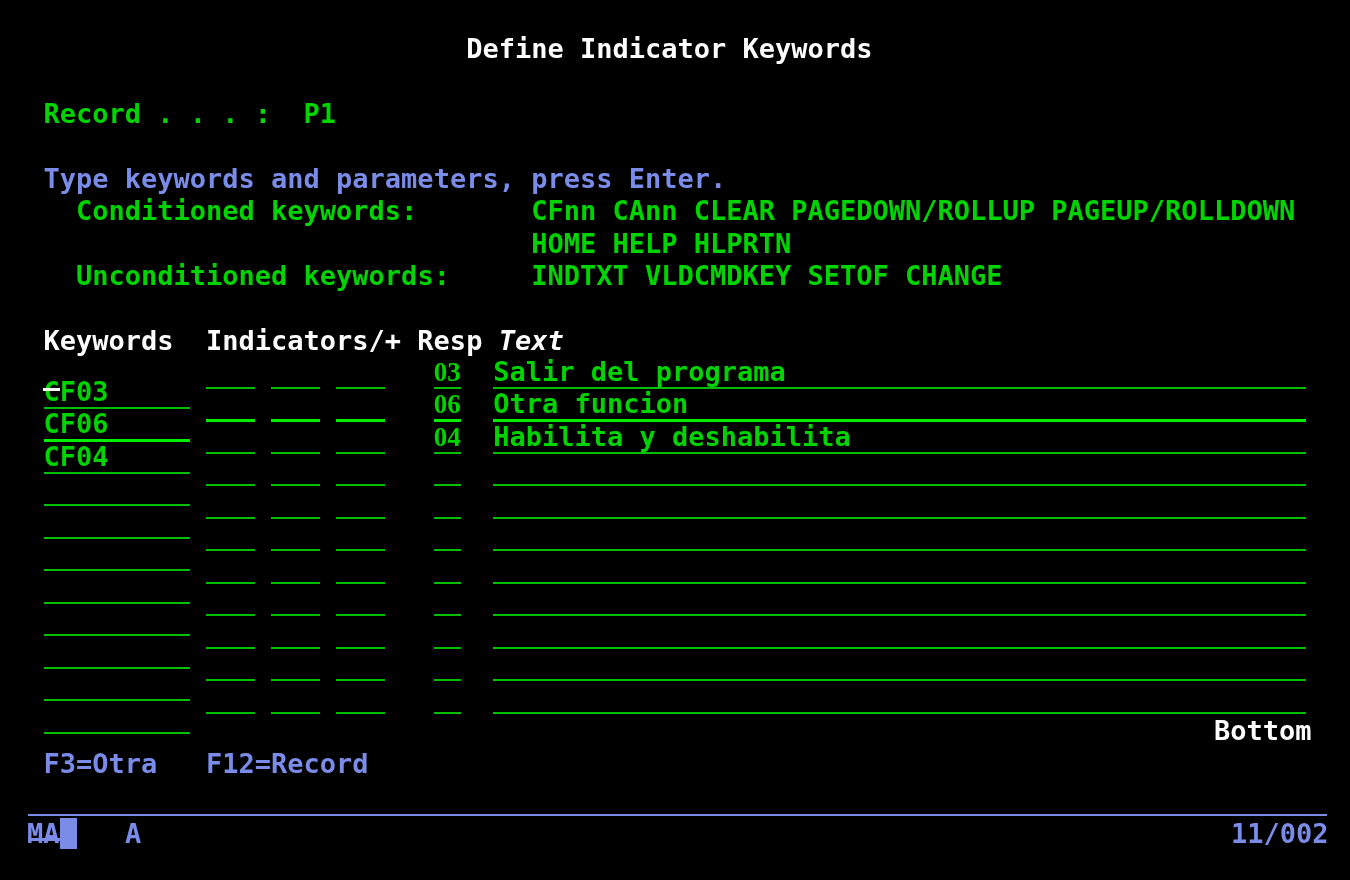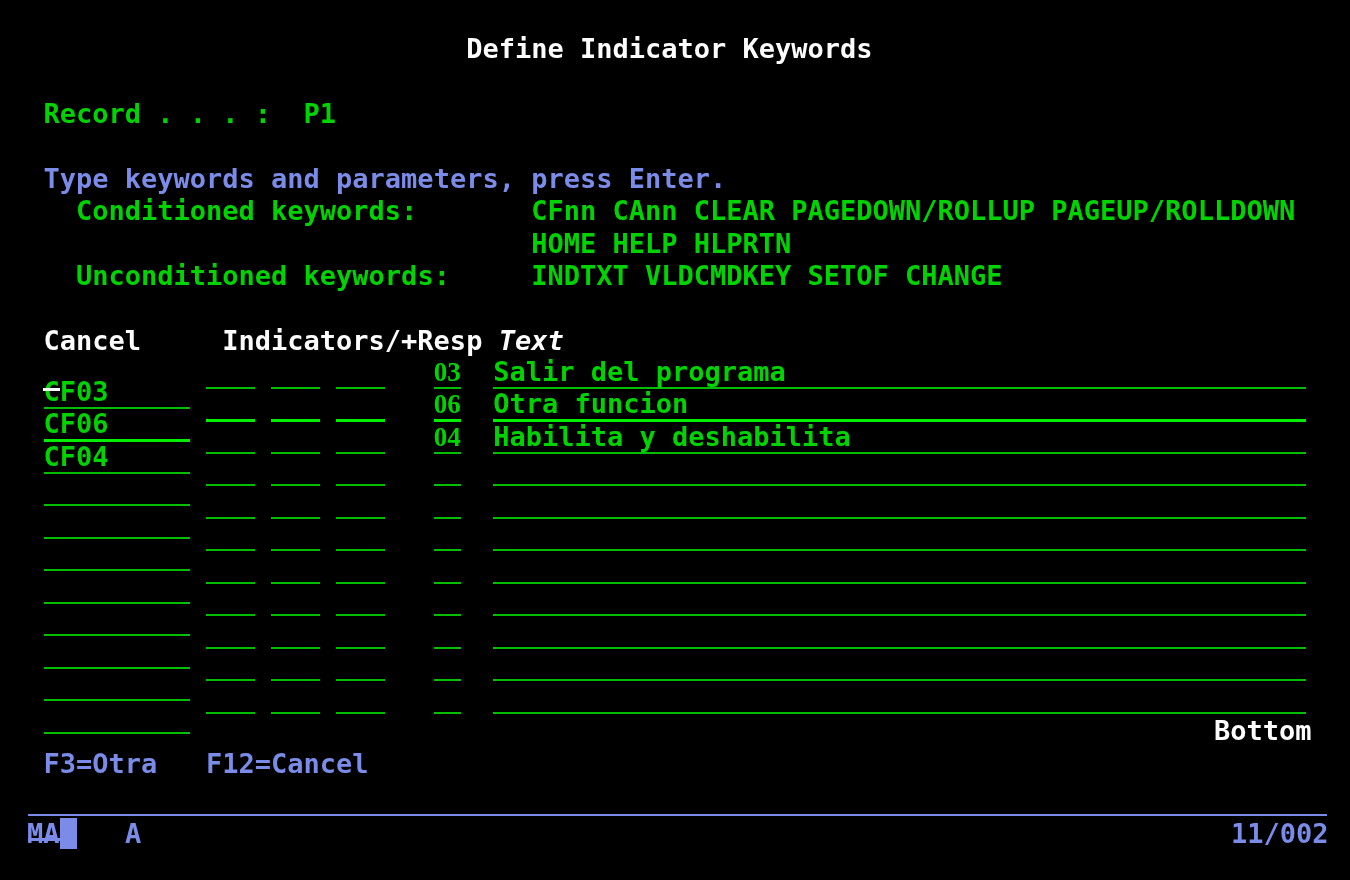--- a/index.html
+++ b/index.html
@@ -15,21 +15,21 @@
   }
   .ln{
     position:absolute; left:11px; height:33px; line-height:33px;
     white-space:pre; color:var(--green);
   }
   .p2{padding-left:2ch;} .p4{padding-left:4ch;} .p28{padding-left:28ch;}
   .p32{padding-left:32ch;} .p74{padding-left:74ch;}
   .wh{color:var(--white);} .bl{color:var(--blue);} .gr{color:var(--green);}
   .lbl28{display:inline-block; width:28ch;}
   .hcell{display:inline-block; color:var(--white);}
-  .w10h{width:10ch;} .w13h{width:13ch;text-align:right;} .w5h{width:5ch;} .w4h{width:4ch;font-style:italic;}
+  .w10h{width:10ch;} .w13h{width:13ch;} .w5h{width:5ch;} .w4h{width:4ch;font-style:italic;}
   .val2{margin-left:2ch;} .gap3{margin-left:3ch;}
   .fld{
     display:inline-block; vertical-align:top;
     height:30px; line-height:30px;
     border-bottom:2px solid var(--green-dim);
     color:var(--green);
   }
   .trow.hot .fld{border-bottom:3px solid var(--green-bright);}
   .w9{width:9ch;margin-top:20px;} .w3{width:3ch;} .w2{width:2ch;font-family:Liberation Serif, serif;} .w50{width:50ch;}
   .cursor{position:absolute; left:43px; top:388px; width:17px; height:3px; background:var(--white);}
@@ -48,41 +48,41 @@
   <div class="ln p2" style="top:96.75px"><span class="gr">Record . . . :</span><span class="gr val2">P1</span></div>
 
   <div class="ln p2 bl" style="top:161.75px">Type keywords and parameters, press Enter.</div>
 
   <div class="ln p4" style="top:194.25px"><span class="lbl28 gr">Conditioned keywords:</span><span class="gr">CFnn CAnn CLEAR PAGEDOWN/ROLLUP PAGEUP/ROLLDOWN</span></div>
 
   <div class="ln p32 gr" style="top:226.75px">HOME HELP HLPRTN</div>
 
   <div class="ln p4" style="top:259.25px"><span class="lbl28 gr">Unconditioned keywords:</span><span class="gr">INDTXT VLDCMDKEY SETOF CHANGE</span></div>
 
-  <div class="ln p2" style="top:324.25px"><span class="hcell w10h">Cancel</span><span class="hcell w13h">Indicators/+</span><span class="hcell w5h">Resp</span><span class="hcell w4h">Text</span></div>
+  <div class="ln p2" style="top:324.25px"><span class="hcell w10h">Keywords</span><span class="hcell w13h">Indicators/+</span><span class="hcell w5h">Resp</span><span class="hcell w4h">Text</span></div>
 
   <div id="table-rows">
       <div class="ln trow" style="top: 356.75px;">  <span class="fld w9">CF03</span> <span class="fld w3"></span> <span class="fld w3"></span> <span class="fld w3"></span>   <span class="fld w2">03</span>  <span class="fld w50">Salir del programa</span></div>
       <div class="ln trow hot" style="top: 389.25px;">  <span class="fld w9">CF06</span> <span class="fld w3"></span> <span class="fld w3"></span> <span class="fld w3"></span>   <span class="fld w2">06</span>  <span class="fld w50">Otra funcion</span></div>
       <div class="ln trow" style="top: 421.75px;">  <span class="fld w9">CF04</span> <span class="fld w3"></span> <span class="fld w3"></span> <span class="fld w3"></span>   <span class="fld w2">04</span>  <span class="fld w50">Habilita y deshabilita</span></div>
       <div class="ln trow" style="top: 454.25px;">  <span class="fld w9"></span> <span class="fld w3"></span> <span class="fld w3"></span> <span class="fld w3"></span>   <span class="fld w2"></span>  <span class="fld w50"></span></div>
       <div class="ln trow" style="top: 486.75px;">  <span class="fld w9"></span> <span class="fld w3"></span> <span class="fld w3"></span> <span class="fld w3"></span>   <span class="fld w2"></span>  <span class="fld w50"></span></div>
       <div class="ln trow" style="top: 519.25px;">  <span class="fld w9"></span> <span class="fld w3"></span> <span class="fld w3"></span> <span class="fld w3"></span>   <span class="fld w2"></span>  <span class="fld w50"></span></div>
       <div class="ln trow" style="top: 551.75px;">  <span class="fld w9"></span> <span class="fld w3"></span> <span class="fld w3"></span> <span class="fld w3"></span>   <span class="fld w2"></span>  <span class="fld w50"></span></div>
       <div class="ln trow" style="top: 584.25px;">  <span class="fld w9"></span> <span class="fld w3"></span> <span class="fld w3"></span> <span class="fld w3"></span>   <span class="fld w2"></span>  <span class="fld w50"></span></div>
       <div class="ln trow" style="top: 616.75px;">  <span class="fld w9"></span> <span class="fld w3"></span> <span class="fld w3"></span> <span class="fld w3"></span>   <span class="fld w2"></span>  <span class="fld w50"></span></div>
       <div class="ln trow" style="top: 649.25px;">  <span class="fld w9"></span> <span class="fld w3"></span> <span class="fld w3"></span> <span class="fld w3"></span>   <span class="fld w2"></span>  <span class="fld w50"></span></div>
       <div class="ln trow" style="top: 681.75px;">  <span class="fld w9"></span> <span class="fld w3"></span> <span class="fld w3"></span> <span class="fld w3"></span>   <span class="fld w2"></span>  <span class="fld w50"></span></div>
     </div>
 
   <div class="cursor"></div>
 
   <div class="ln p74 wh" style="top:714.25px">Bottom</div>
 
-  <div class="ln p2" style="top:746.75px"><span class="bl">F3=Otra</span><span class="bl gap3">F12=Cancel</span></div>
+  <div class="ln p2" style="top:746.75px"><span class="bl">F3=Otra</span><span class="bl gap3">F12=Record</span></div>
 
   <div class="oiasep"></div>
   <span class="oia" style="left:27px">MA</span>
   <div class="ma-underline"></div>
   <div class="inhibit-block"></div>
   <span class="oia" style="left:125px">A</span>
   <span class="oia wh" style="left:1231px">11/002</span>
 
 </div>
 

